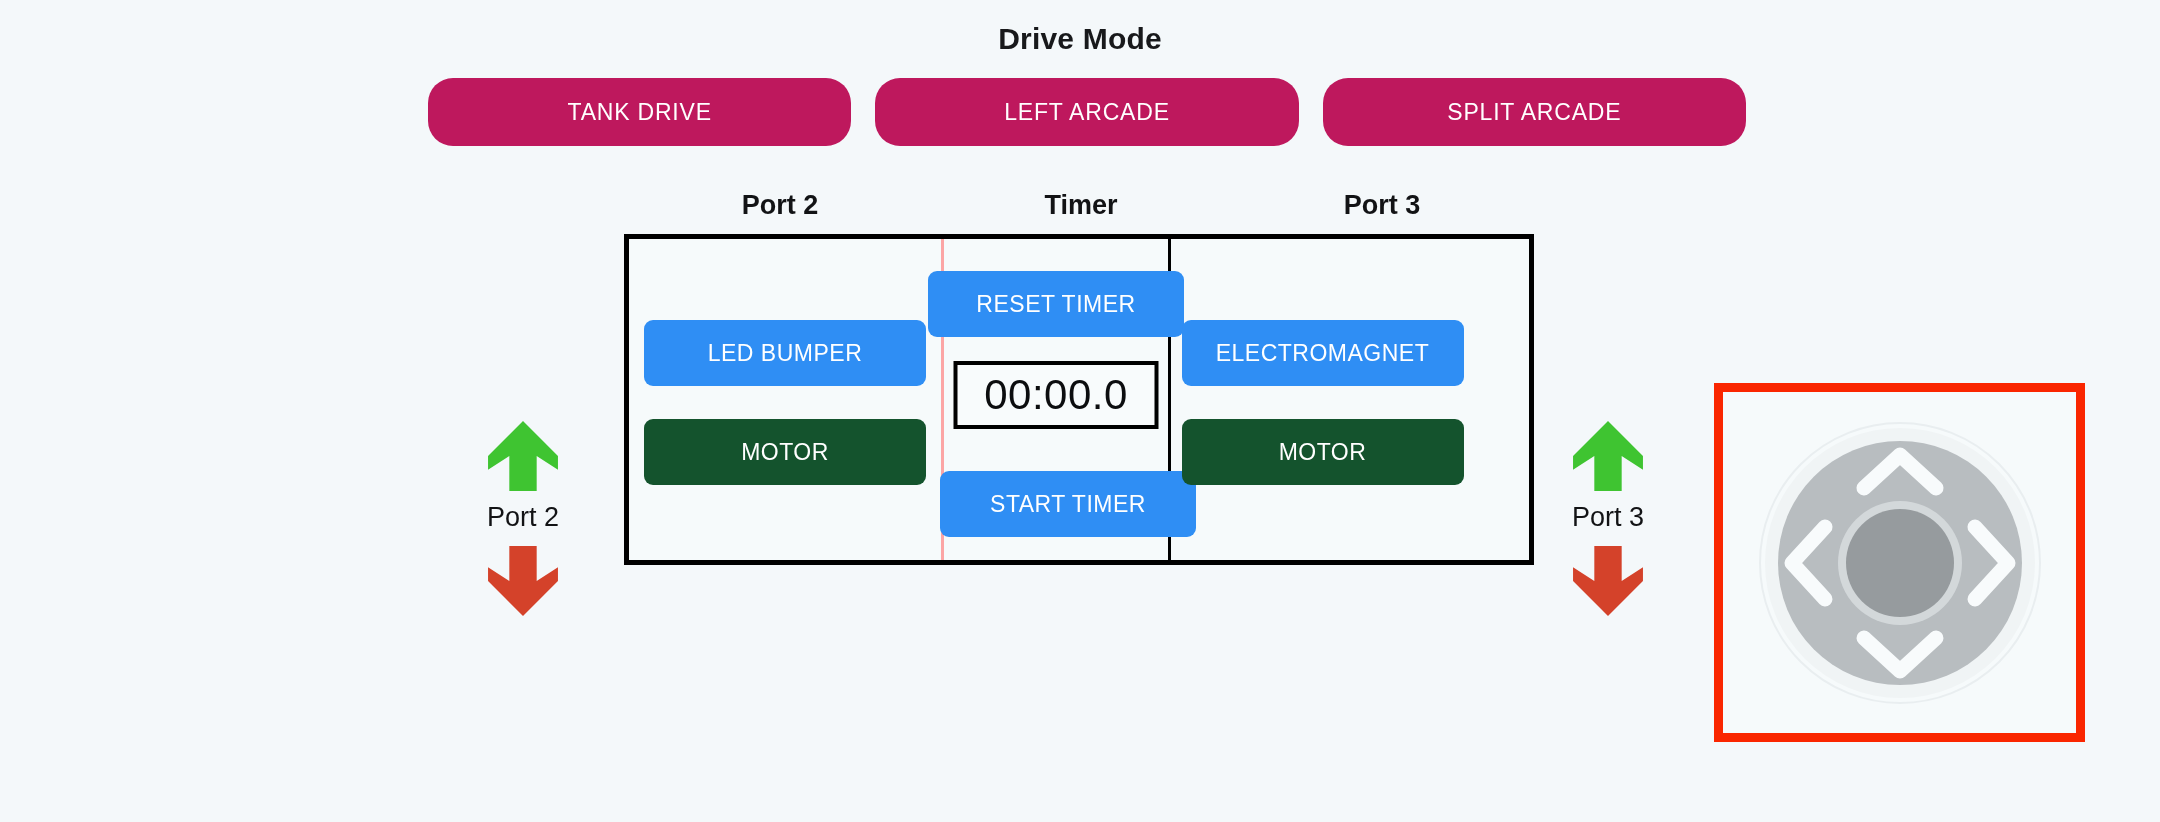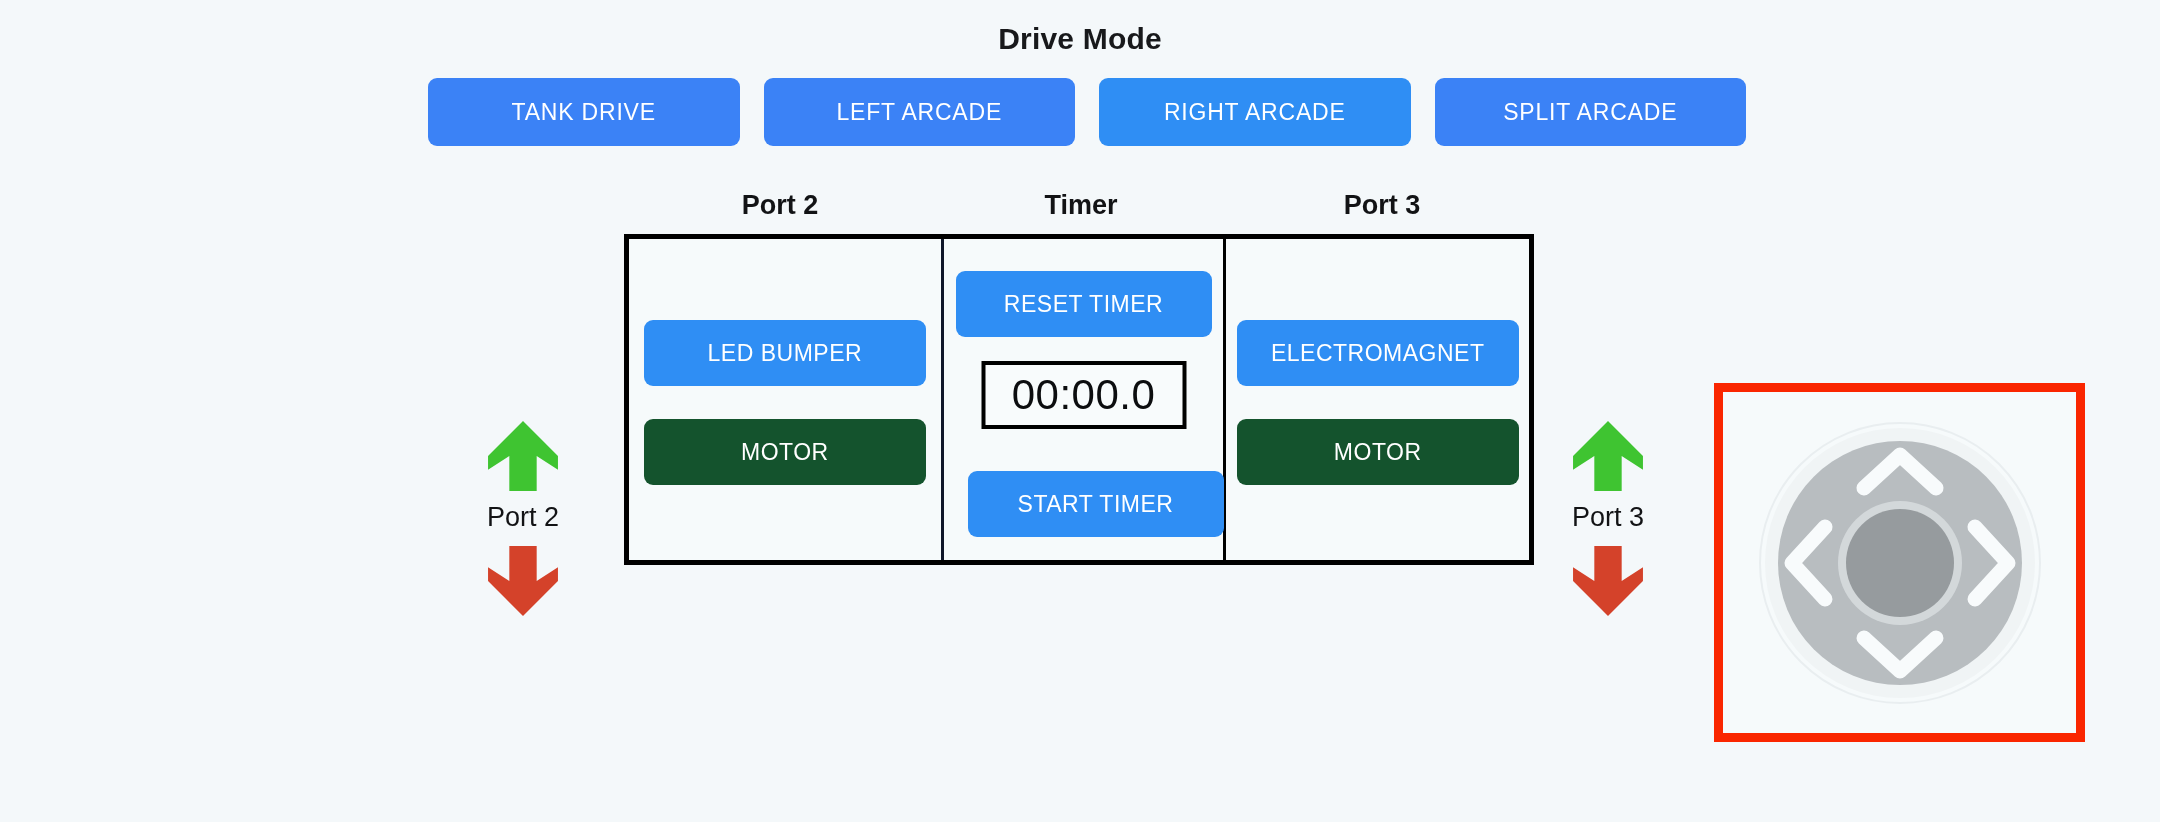--- a/index.html
+++ b/index.html
@@ -44,21 +44,21 @@
     display: flex;
     align-items: center;
     justify-content: center;
     font-size: 23px;
     color: #ffffff;
     letter-spacing: 0.8px;
     font-family: "Liberation Sans", sans-serif;
     cursor: pointer;
     padding: 0;
   }
-  .mode-btn.inactive { background: #3b82f6; }
+  .mode-btn.inactive { background: #be185d; border-radius: 25px; }
   .mode-btn.active   { background: #2f8ef4; }
 
   
   .col-headers {
     position: absolute;
     top: 190px;
     left: 625px;
     width: 912px;
     display: flex;
   }
@@ -86,22 +86,22 @@
   }
   .panel-col {
     box-sizing: border-box;
     display: flex;
     flex-direction: column;
     align-items: center;
     position: relative;
   }
   .panel-col.left   { width: 312px; }
   .panel-col.center {
-    width: 286px;
-    border-left: 3px solid #0f172a;
+    width: 230px;
+    border-left: 3px solid #fca5a5;
     border-right: 3px solid #000000;
   }
   .panel-col.right  { width: 303px; }
 
   .panel-btn {
     border: none;
     border-radius: 9px;
     color: #ffffff;
     font-size: 23px;
     letter-spacing: 0.5px;
@@ -201,21 +201,20 @@
   }
 </style>
 </head>
 <body>
 
 <div class="drive-mode-title">Drive Mode</div>
 
 <div class="mode-row">
   <button class="mode-btn inactive">TANK DRIVE</button>
   <button class="mode-btn inactive">LEFT ARCADE</button>
-  <button class="mode-btn active">RIGHT ARCADE</button>
   <button class="mode-btn inactive">SPLIT ARCADE</button>
 </div>
 
 <div class="col-headers">
   <div class="col-header c0">Port 2</div>
   <div class="col-header c1">Timer</div>
   <div class="col-header c2">Port 3</div>
 </div>
 
 <div class="panel">

